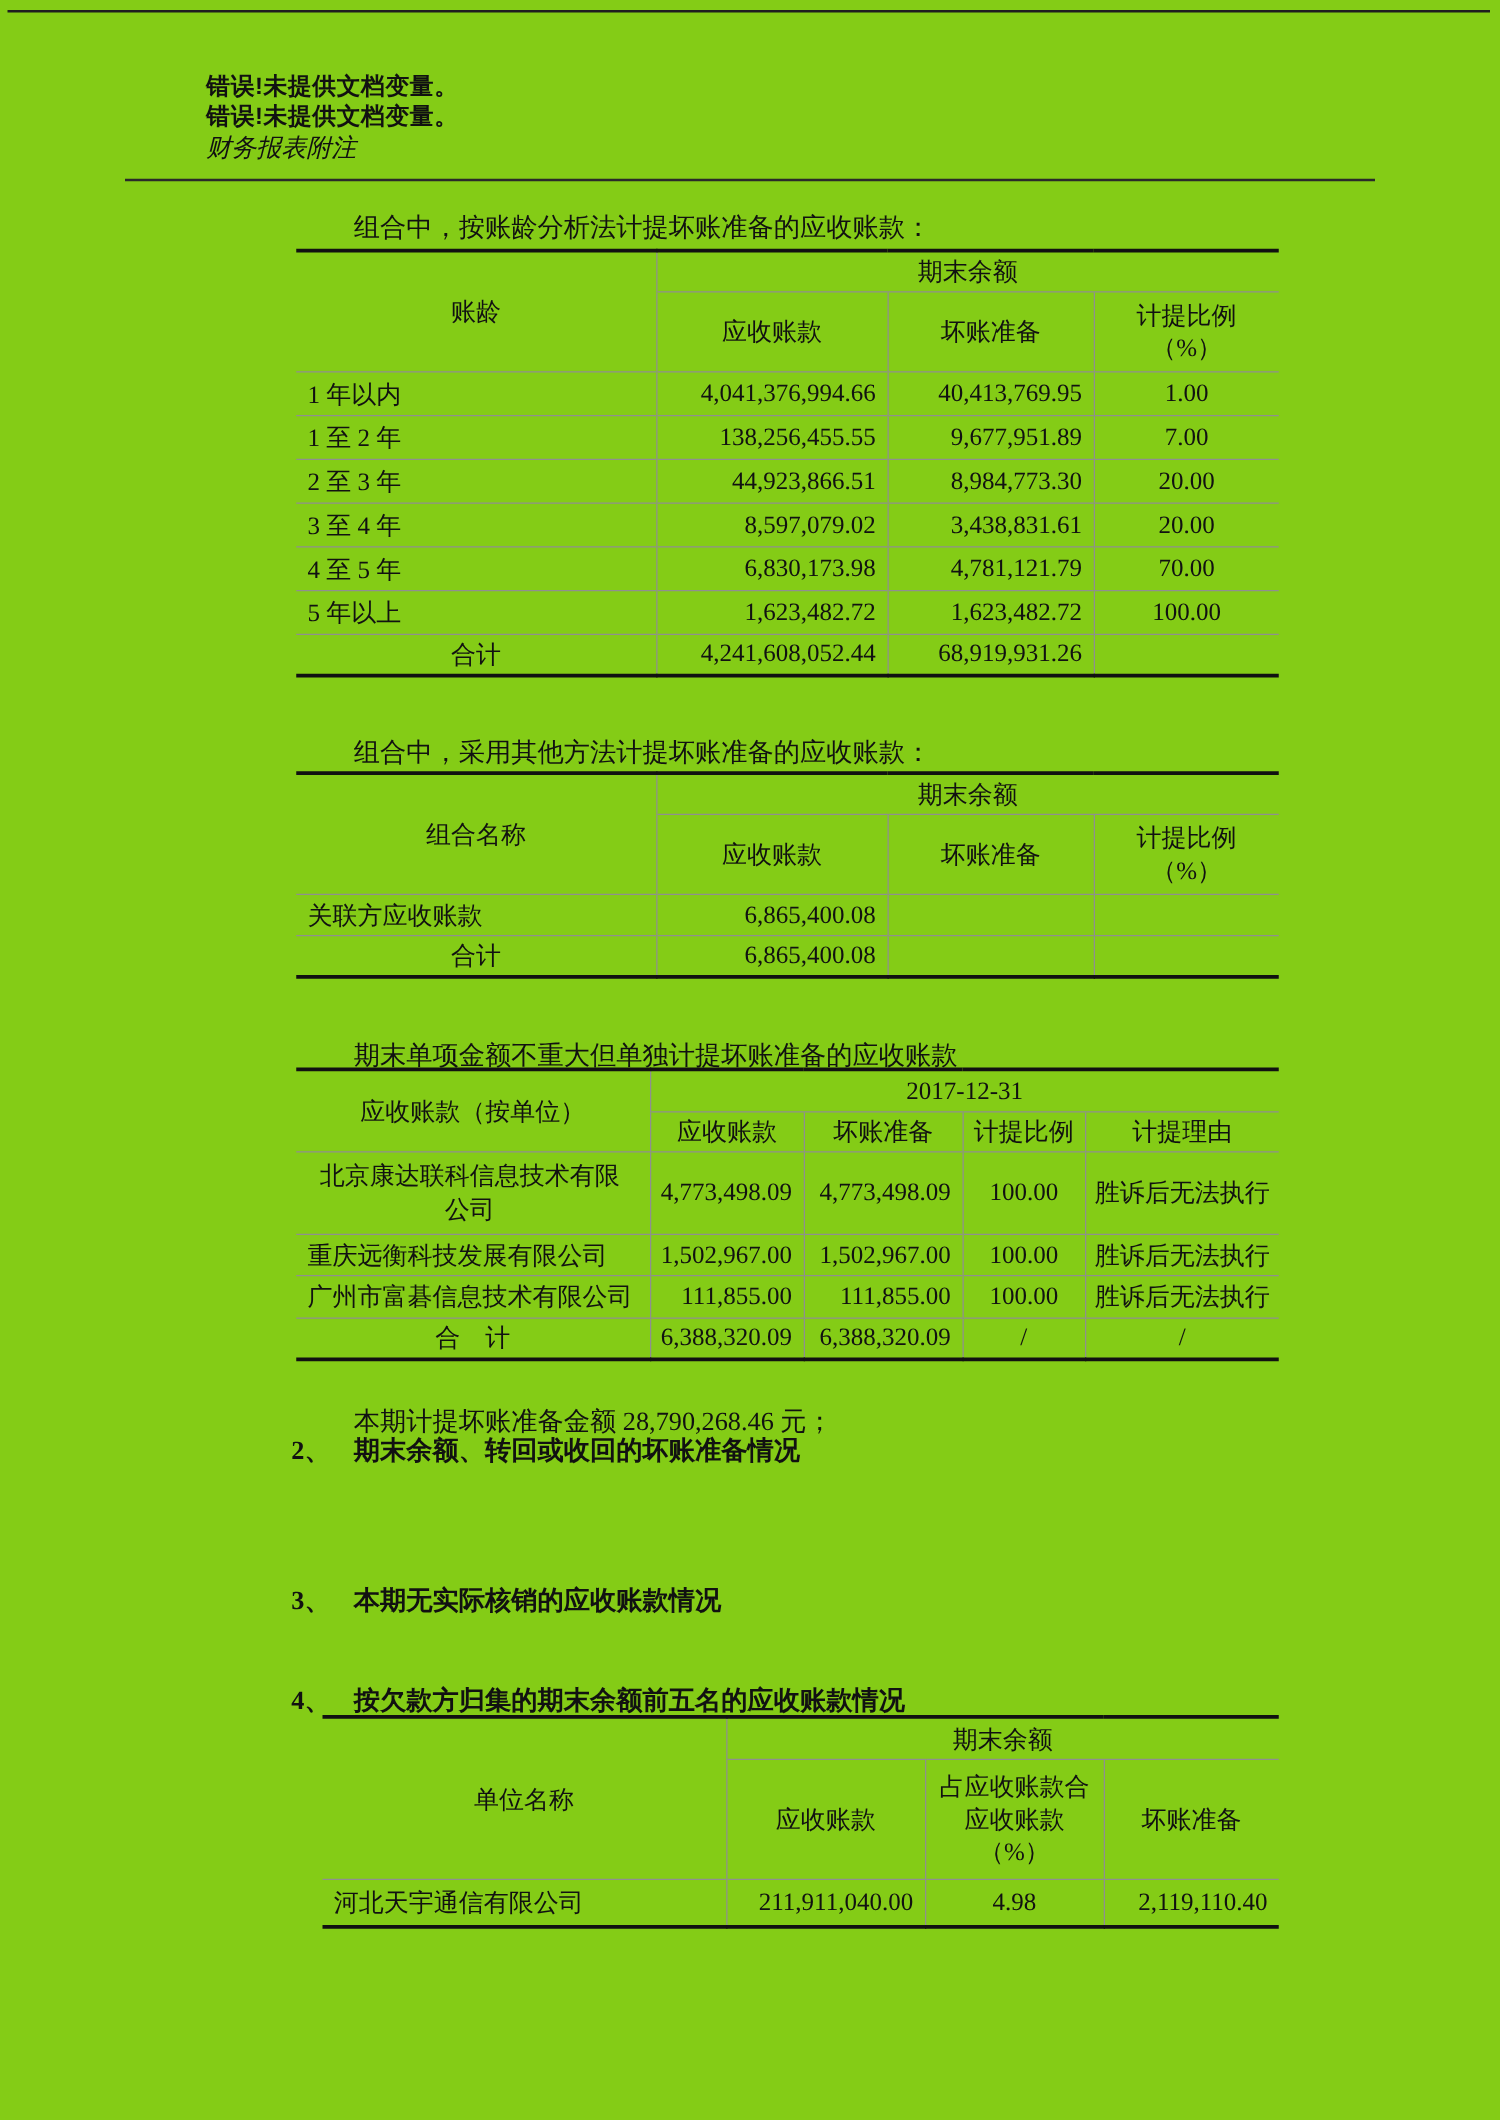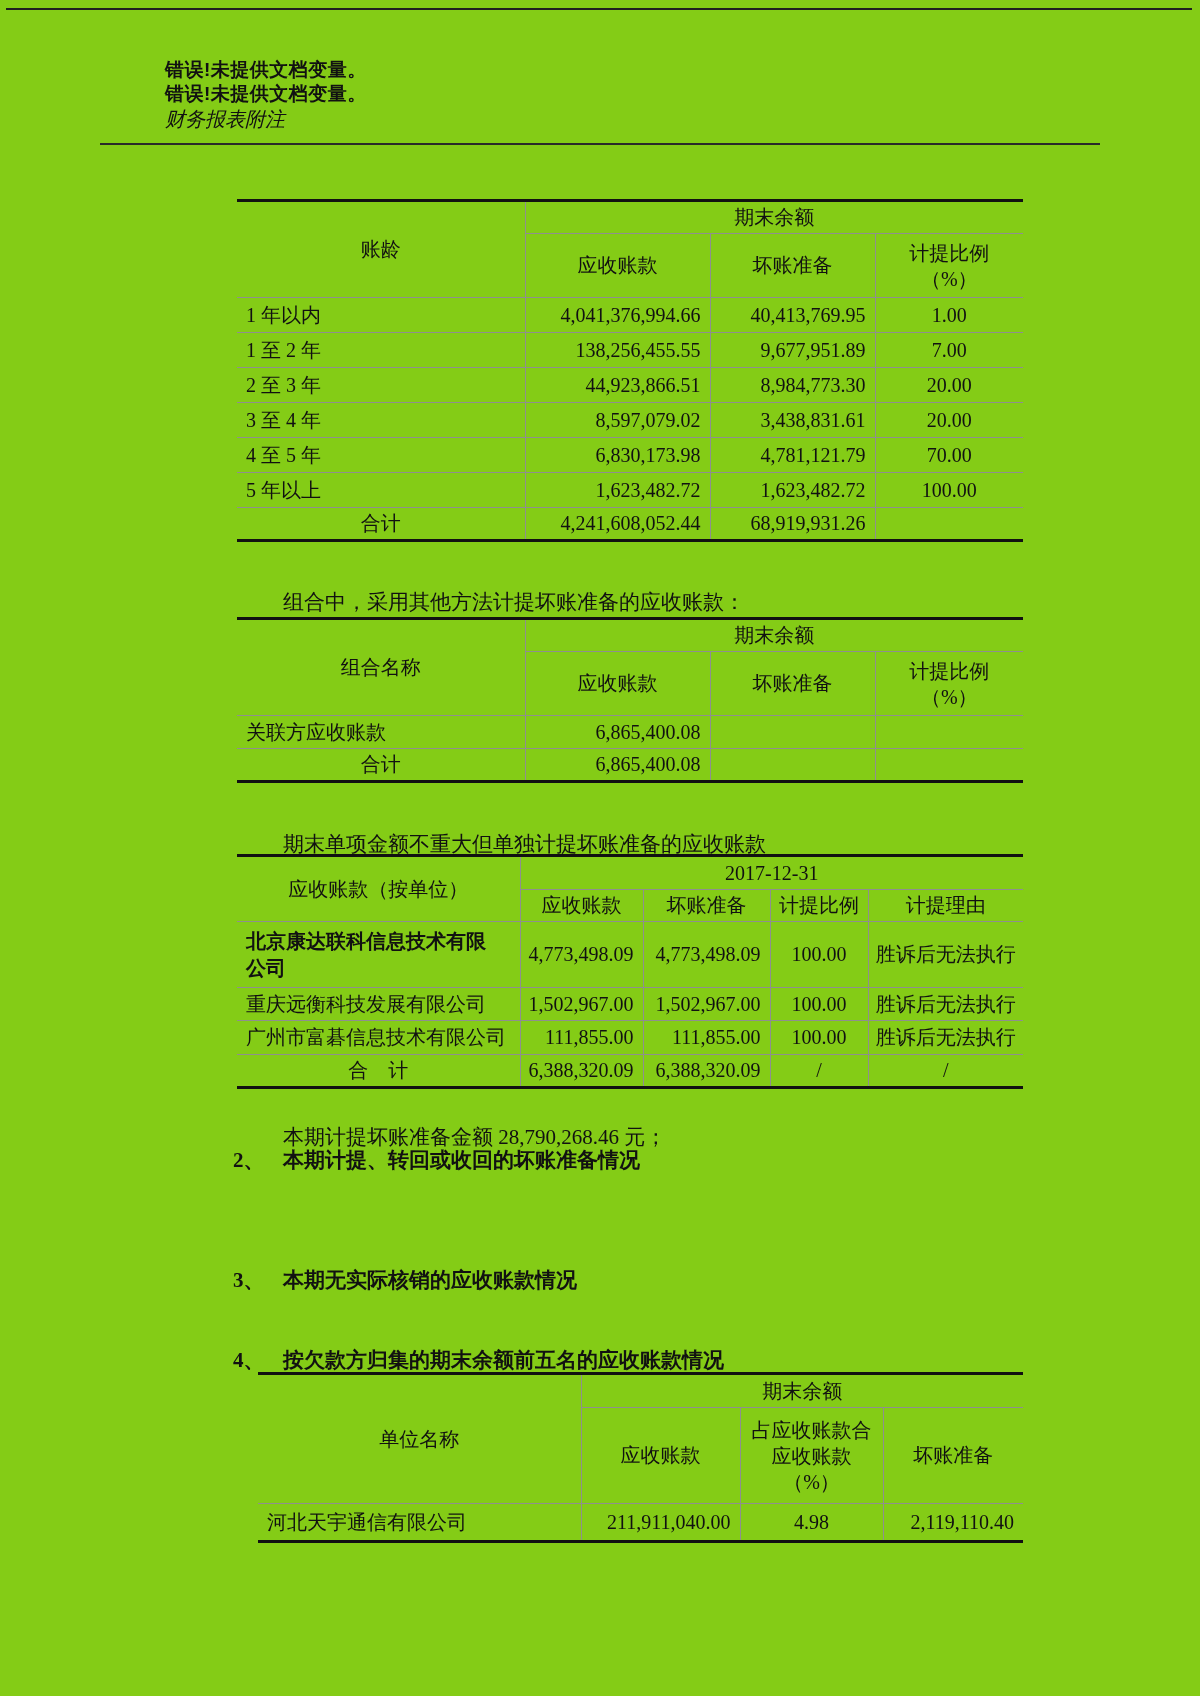--- a/index.html
+++ b/index.html
@@ -11,40 +11,41 @@
   .err-line { font-family:"Liberation Sans","DejaVu Sans",sans-serif; font-weight:700; font-size:19px; line-height:24px; letter-spacing:.5px; }
   .subtitle { font-size:20px; line-height:24px; margin-top:1px;font-style:italic; }
   .header-rule { position:absolute; left:100px; top:143px; width:1000px; height:2px; background:#2a2a2a; }
   .tbl-title { position:absolute; left:283px; font-size:21px; white-space:nowrap; }
   .fin { position:absolute; border-collapse:collapse; table-layout:fixed; border-top:3px solid #111; border-bottom:3px solid #111; font-size:20px; }
   .fin th, .fin td { border-left:1px solid #8f8f8f; border-top:1px solid #8f8f8f; font-weight:400; vertical-align:middle; text-align:center; overflow:hidden; }
   .fin .c0 { border-left:none; }
   .fin .r0 { border-top:none; }
   .fin .lbl { text-align:left; padding-left:9px; }
   .fin .num { text-align:right; padding-right:9px; }
-  .fin .wrapcell { text-align:left; padding:5px 14px 5px 9px; line-height:27px;font-weight:bold; }
+  .fin .wrapcell { text-align:center; padding:5px 14px 5px 9px; line-height:27px; }
   .two-line { line-height:26px; }
   .section-head { position:absolute; left:233px; font-family:"Liberation Sans","DejaVu Sans",sans-serif; font-weight:700; font-size:21px; white-space:nowrap; }
   .sec-num { display:inline-block; width:50px; font-family:"Liberation Serif","DejaVu Serif",serif; font-weight:700; }
   .para { position:absolute; left:283px; font-size:21px; white-space:nowrap; }
 </style>
 </head>
 <body>
 
 <div class="page">
 
   <div class="top-edge"></div>
 
   <div class="doc-header">
     <div class="err-line">错误!未提供文档变量。</div>
     <div class="err-line">错误!未提供文档变量。</div>
     <div class="subtitle">财务报表附注</div>
   </div>
   <div class="header-rule"></div>
 
+  <div class="tbl-title" style="top:168px">组合中，按账龄分析法计提坏账准备的应收账款：</div>
   <table class="fin" style="left:237px; top:199px; width:786px">
     <colgroup>
         <col style="width:288px">
         <col style="width:185px">
         <col style="width:165px">
         <col style="width:148px">
       </colgroup>
     <tbody>
       <tr style="height:33px">
         <th class="c0 r0" rowspan="2">账龄</th>
@@ -184,21 +185,21 @@
         <td class="c0">合　计</td>
         <td class="num">6,388,320.09</td>
         <td class="num">6,388,320.09</td>
         <td>/</td>
         <td>/</td>
       </tr>
     </tbody>
   </table>
 
   <div class="section-head" style="top:1146px">
-    <span class="sec-num">2、</span><span>本期计提、转回或收回的坏账准备情况</span>
+    <span class="sec-num">2、</span><span>期末余额、转回或收回的坏账准备情况</span>
   </div>
   <div class="para" style="top:1123px">本期计提坏账准备金额 28,790,268.46 元；</div>
 
   <div class="section-head" style="top:1266px">
     <span class="sec-num">3、</span><span>本期无实际核销的应收账款情况</span>
   </div>
 
   <div class="section-head" style="top:1346px">
     <span class="sec-num">4、</span><span>按欠款方归集的期末余额前五名的应收账款情况</span>
   </div>

